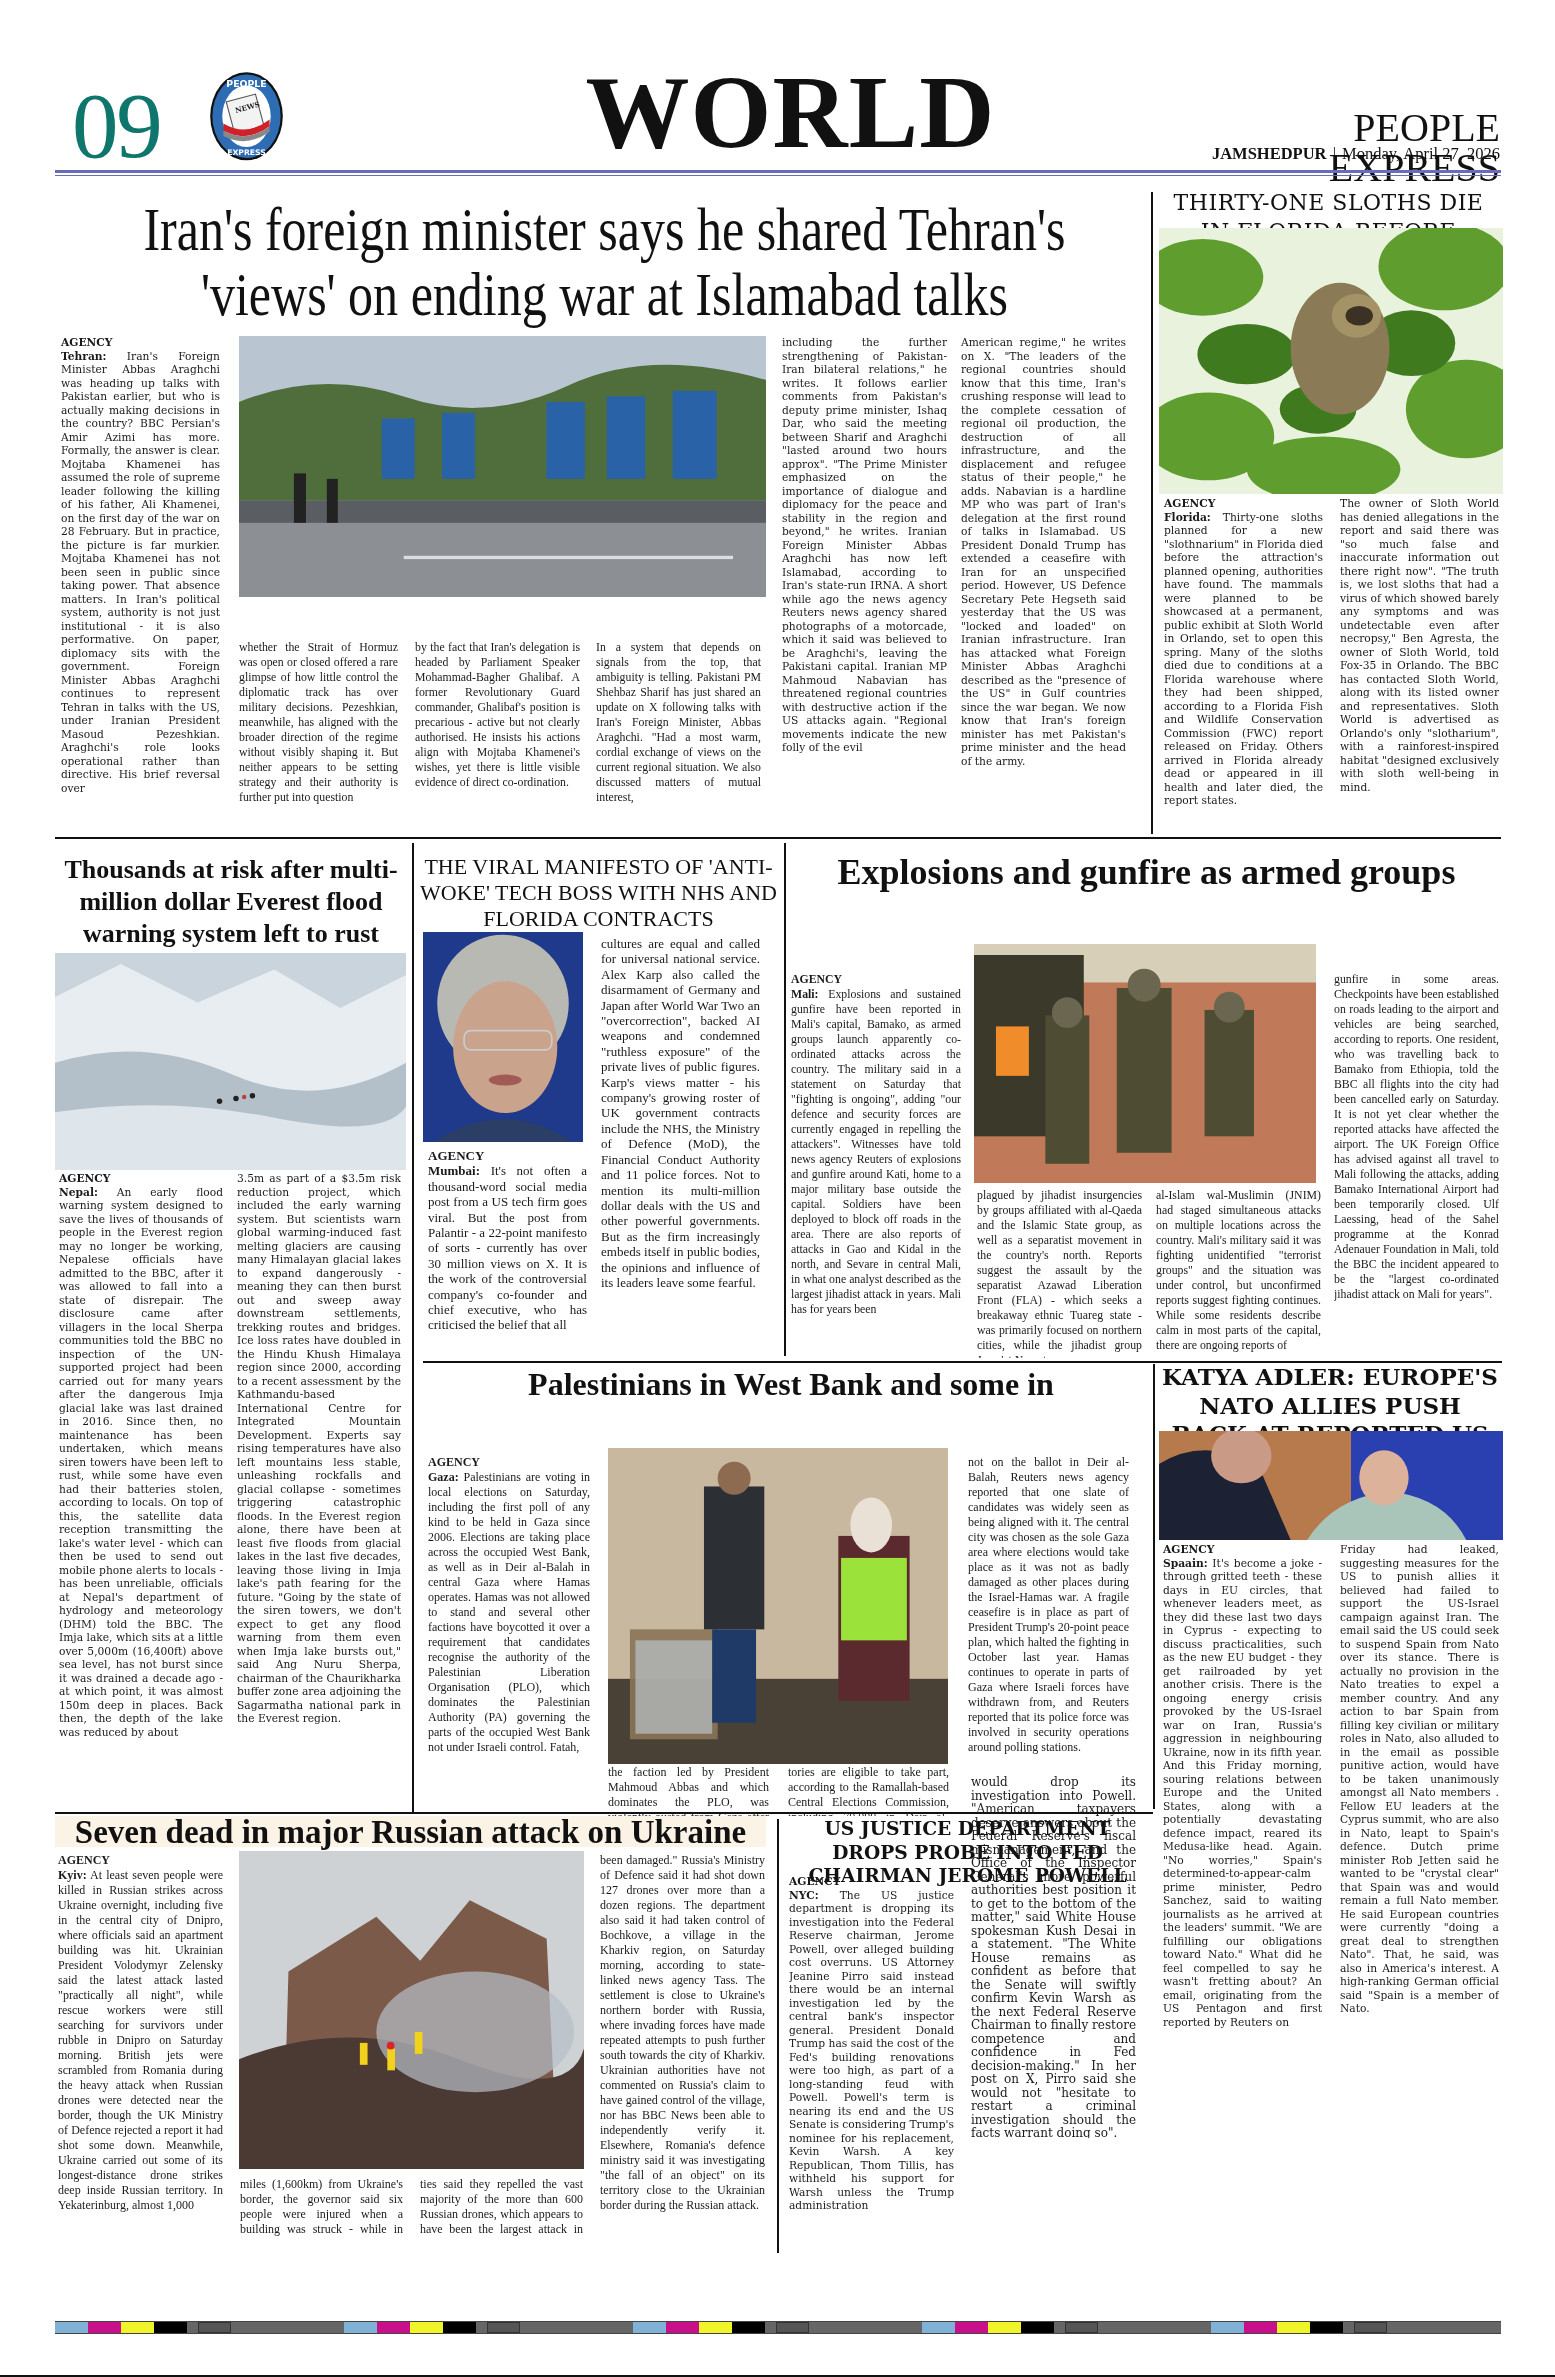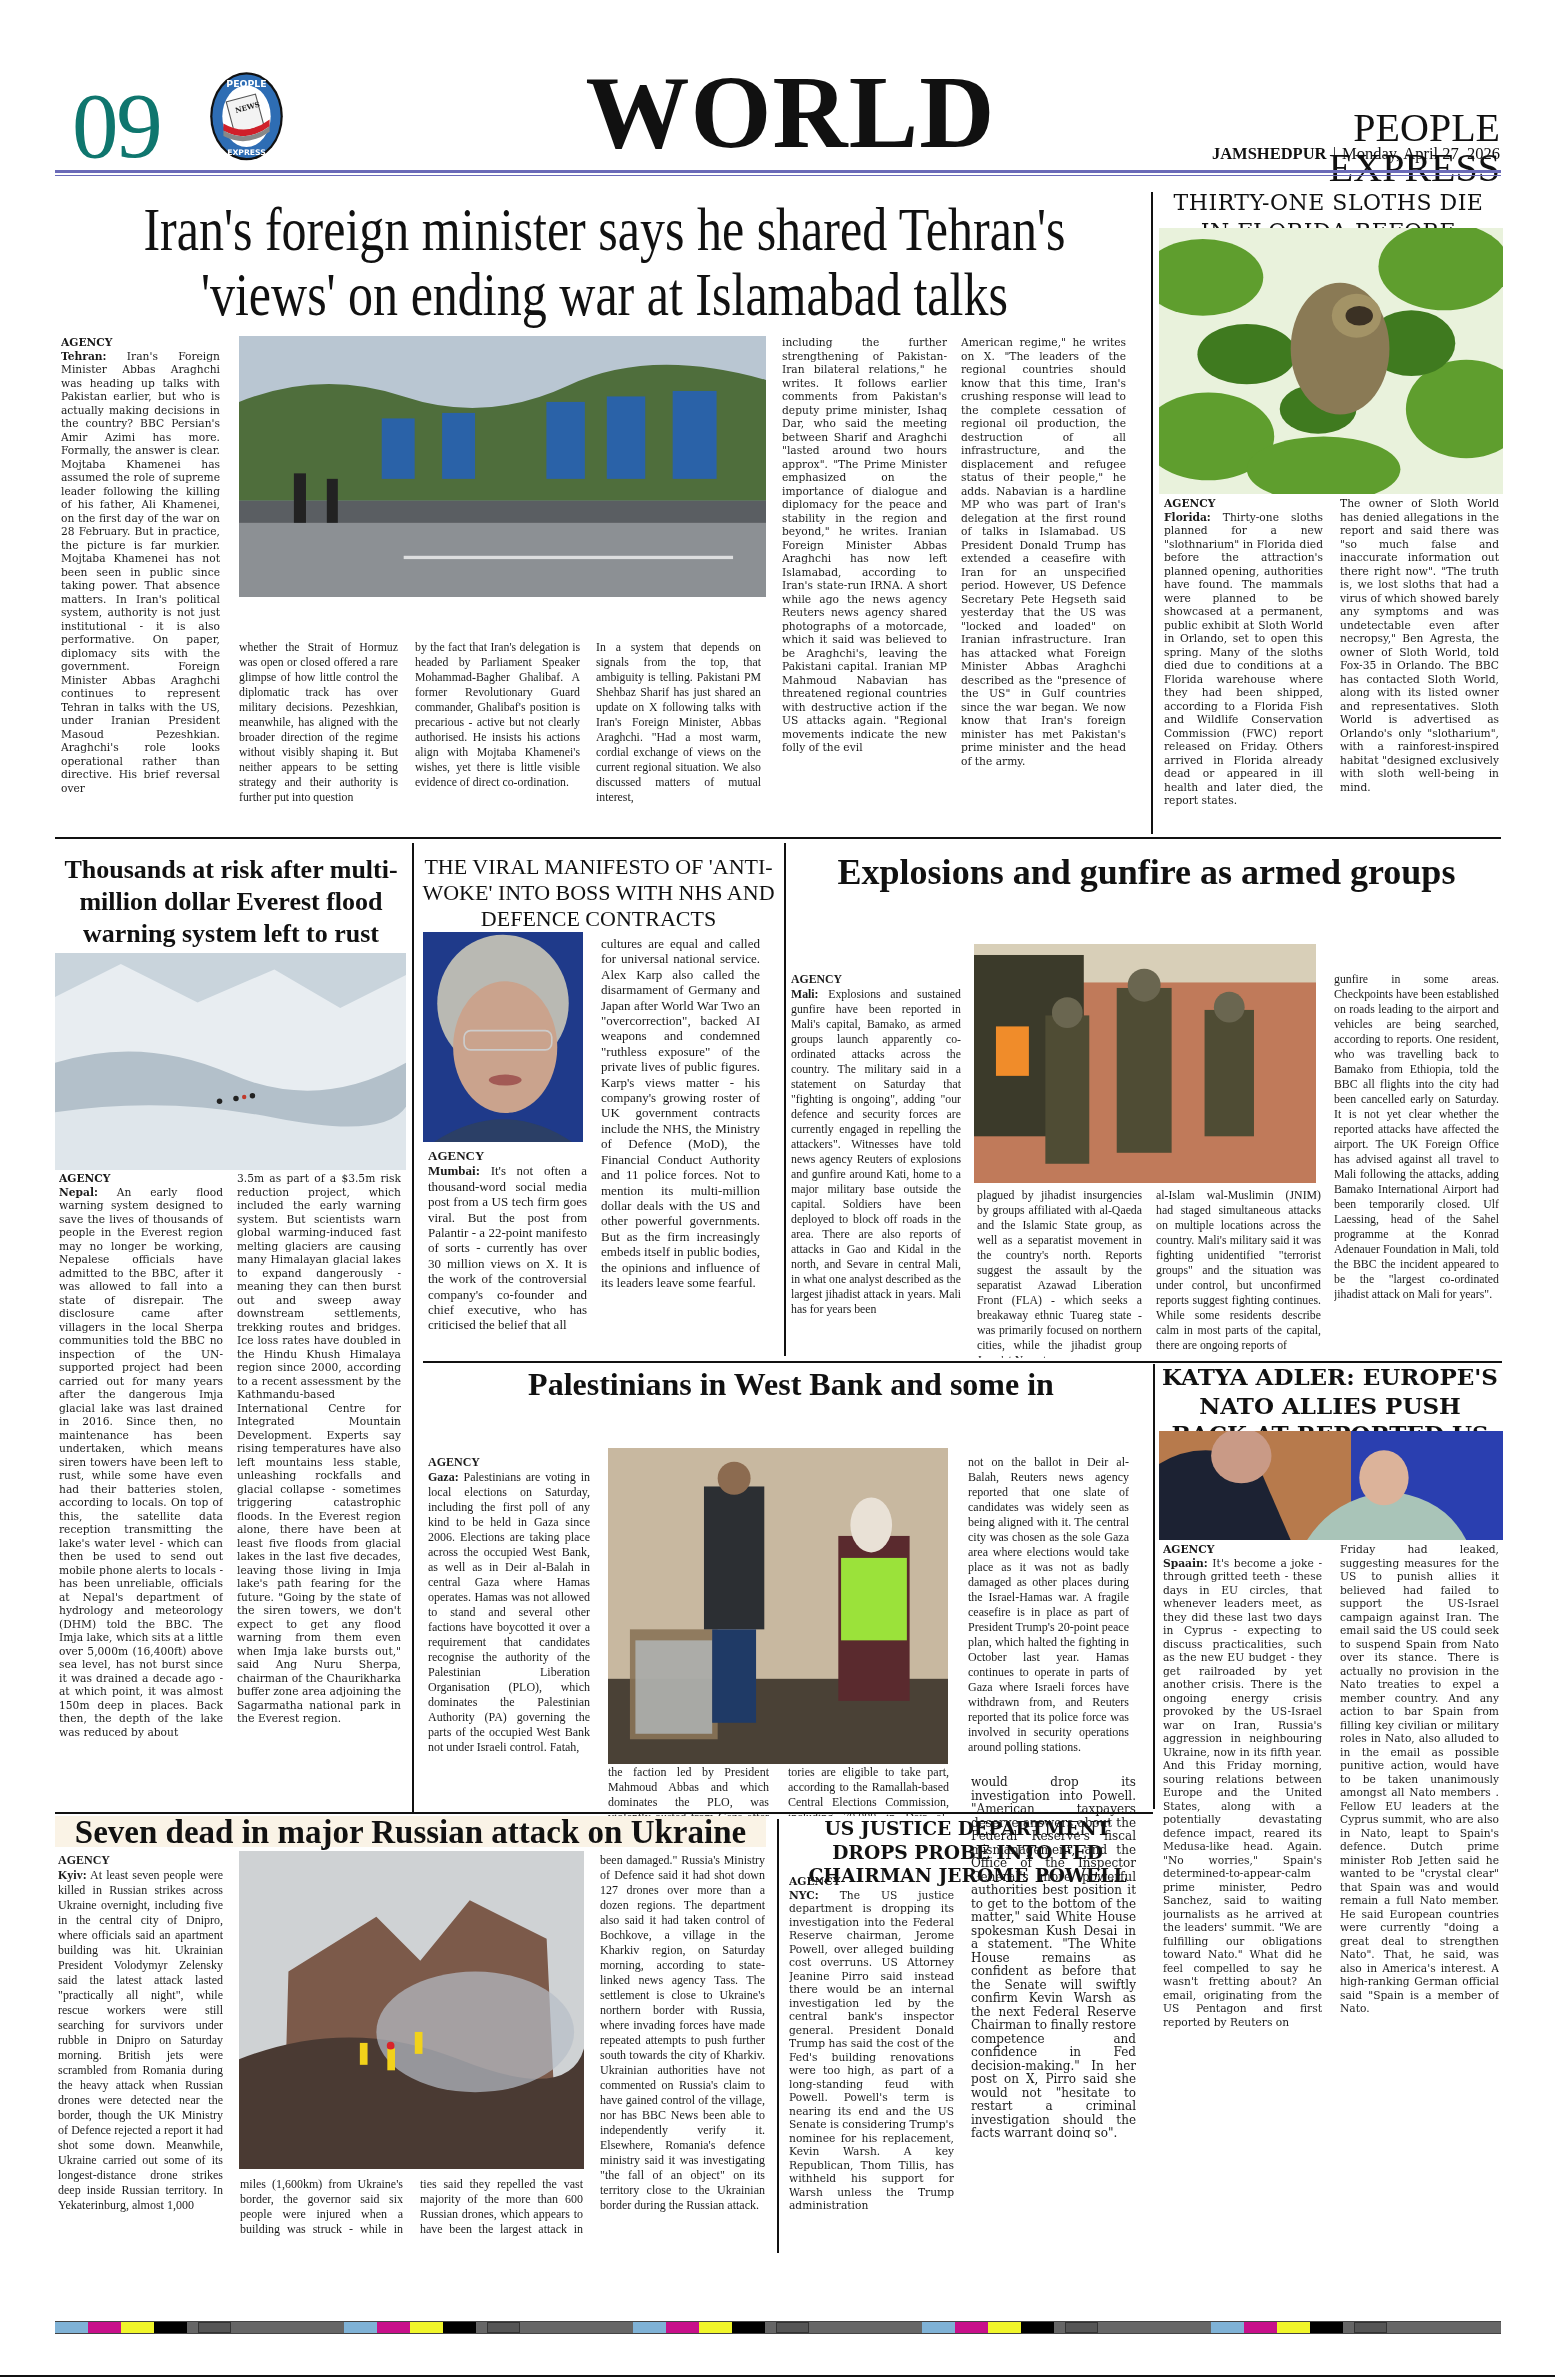--- a/index.html
+++ b/index.html
@@ -167,21 +167,21 @@
   <span class="agency">AGENCY</span>
   <span class="dateline">Nepal:</span>
   <span>An early flood warning system designed to save the lives of thousands of people in the Everest region may no longer be working, Nepalese officials have admitted to the BBC, after it was allowed to fall into a state of disrepair. The disclosure came after villagers in the local Sherpa communities told the BBC no inspection of the UN-supported project had been carried out for many years after the dangerous Imja glacial lake was last drained in 2016. Since then, no maintenance has been undertaken, which means siren towers have been left to rust, while some have even had their batteries stolen, according to locals. On top of this, the satellite data reception transmitting the lake's water level - which can then be used to send out mobile phone alerts to locals - has been unreliable, officials at Nepal's department of hydrology and meteorology (DHM) told the BBC. The Imja lake, which sits at a little over 5,000m (16,400ft) above sea level, has not burst since it was drained a decade ago - at which point, it was almost 150m deep in places. Back then, the depth of the lake was reduced by about</span>
 </div>
 <div class="col body-text" style="left:237px; top:1172px; width:164px; height:664px;">
   <span>3.5m as part of a $3.5m risk reduction project, which included the early warning system. But scientists warn global warming-induced fast melting glaciers are causing many Himalayan glacial lakes to expand dangerously - meaning they can then burst out and sweep away downstream settlements, trekking routes and bridges. Ice loss rates have doubled in the Hindu Khush Himalaya region since 2000, according to a recent assessment by the Kathmandu-based International Centre for Integrated Mountain Development. Experts say rising temperatures have also left mountains less stable, unleashing rockfalls and glacial collapse - sometimes triggering catastrophic floods. In the Everest region alone, there have been at least five floods from glacial lakes in the last five decades, leaving those living in Imja lake's path fearing for the future. "Going by the state of the siren towers, we don't expect to get any flood warning from them even when Imja lake bursts out," said Ang Nuru Sherpa, chairman of the Chaurikharka buffer zone area adjoining the Sagarmatha national park in the Everest region.</span>
 </div>
 
 <div class="vline" style="left:412px; top:843px; width:1.6px; height:969px;"></div>
 
-<div class="abs" style="left:420px; top:854px; width:357px; font-family:'Liberation Serif', serif; font-size:22px; line-height:26px; text-align:center;">THE VIRAL MANIFESTO OF 'ANTI-WOKE' INTO BOSS WITH NHS AND DEFENCE CONTRACTS</div>
+<div class="abs" style="left:420px; top:854px; width:357px; font-family:'Liberation Serif', serif; font-size:22px; line-height:26px; text-align:center;">THE VIRAL MANIFESTO OF 'ANTI-WOKE' TECH BOSS WITH NHS AND FLORIDA CONTRACTS</div>
 
 <div class="photo" style="left:423px; top:932px; width:160px; height:210px;">
   <svg viewBox="0 0 292 383" preserveAspectRatio="none">
     <rect width="292" height="383" fill="#1f3a8a"></rect>
     <ellipse cx="146" cy="130" rx="120" ry="125" fill="#b9b9b3"></ellipse>
     <ellipse cx="150" cy="210" rx="95" ry="120" fill="#caa38d"></ellipse>
     <rect x="75" y="180" width="160" height="35" rx="12" fill="none" stroke="#ccc" stroke-width="3"></rect>
     <path d="M20 383 Q146 300 272 383Z" fill="#2b3f66"></path>
     <ellipse cx="150" cy="270" rx="30" ry="10" fill="#a25a55"></ellipse>
   </svg>

